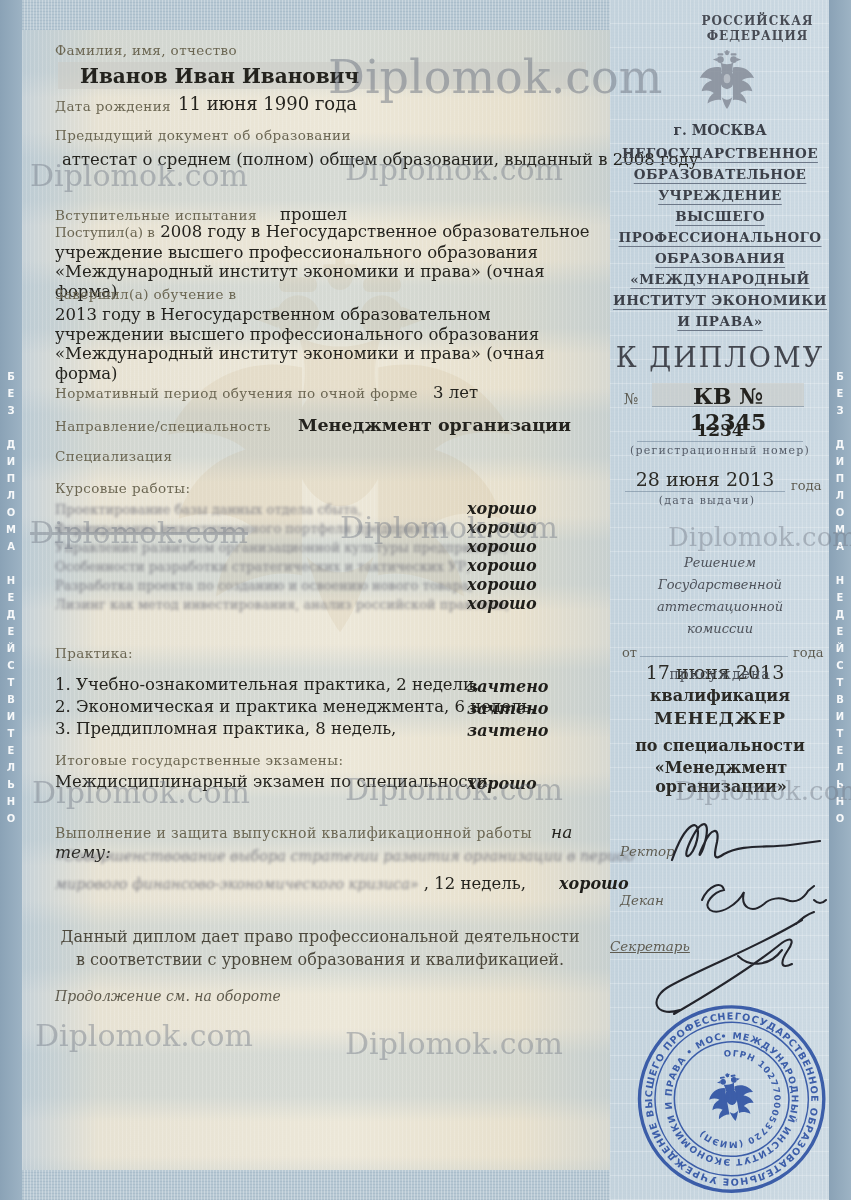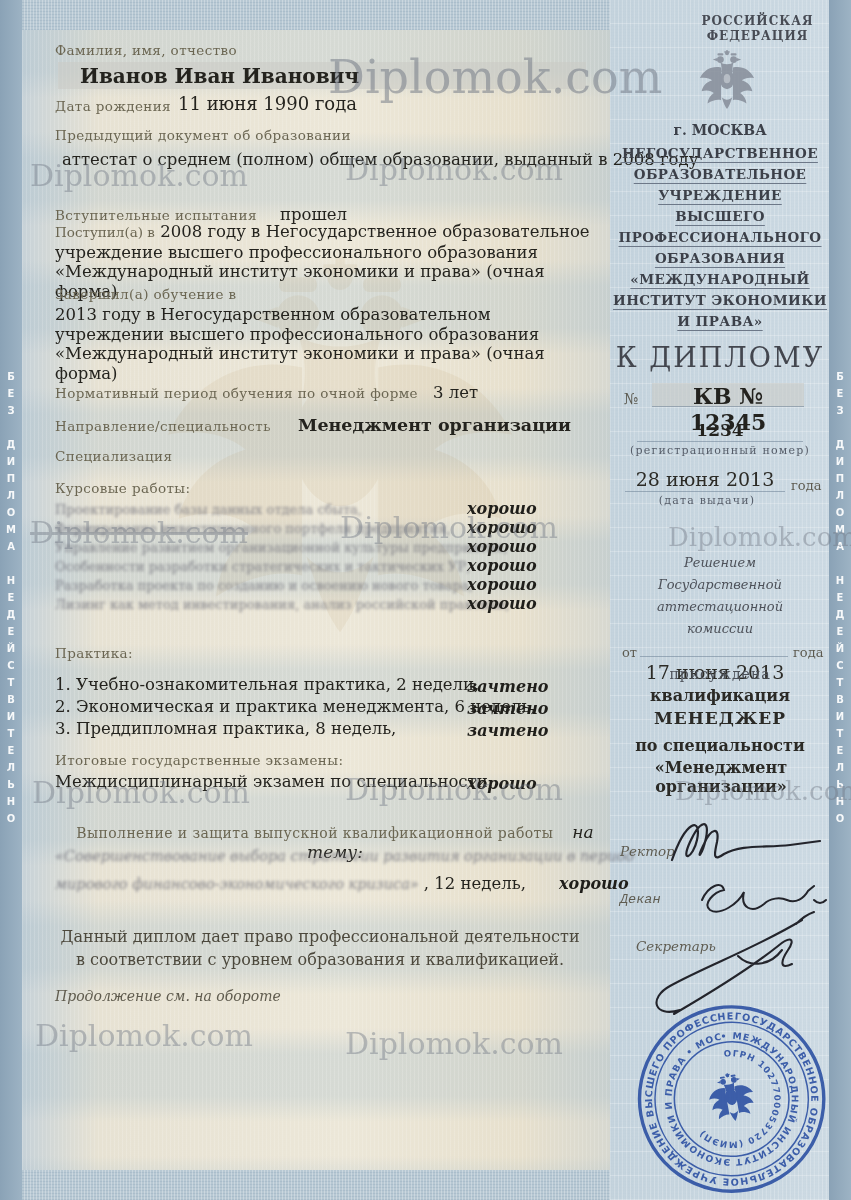--- a/index.html
+++ b/index.html
@@ -180,21 +180,21 @@
       <span class="grade" style="position:absolute;left:412px;top:2px;">зачтено</span>
     </div>
   </div>
 
   <div class="abs label" style="left:55px;top:752px;">Итоговые государственные экзамены:</div>
   <div class="abs" style="left:55px;top:772px;width:545px;">
     <span class="value">Междисциплинарный экзамен по специальности,</span>
     <span class="grade" style="position:absolute;left:412px;top:2px;">хорошо</span>
   </div>
 
-  <div class="abs" style="left:55px;top:822px;width:560px;text-align:center;">
+  <div class="abs" style="left:55px;top:822px;width:560px;">
     <span class="label" style="font-size:14px;">Выполнение и защита выпускной квалификационной работы</span>
     <span class="value ital" style="margin-left:14px;font-size:17px;">на тему:</span>
   </div>
   <div class="abs ital blurred" style="left:55px;top:848px;font-size:14.5px;">«Совершенствование выбора стратегии развития организации в период</div>
   <div class="abs" style="left:55px;top:874px;">
     <span class="ital blurred" style="font-size:14.5px;">мирового финансово-экономического кризиса»</span>
     <span class="value">, 12 недель,</span>
     <span class="grade" style="margin-left:28px;">хорошо</span>
   </div>
 
@@ -272,26 +272,26 @@
   <div class="abs rc-center bold" style="left:612px;top:686px;width:216px;font-size:16px;color:#2b2a26;">квалификация</div>
   <div class="abs rc-center bold" style="left:612px;top:708px;width:216px;font-size:17px;letter-spacing:1px;color:#2b2a26;">МЕНЕДЖЕР</div>
   <div class="abs rc-center bold" style="left:612px;top:736px;width:216px;font-size:16px;color:#2b2a26;">по специальности</div>
   <div class="abs rc-center bold" style="left:608px;top:758px;width:226px;font-size:16px;color:#2b2a26;">«Менеджмент организации»</div>
 
   <div class="abs sig-label" style="left:620px;top:843px;">Ректор</div>
   <svg class="abs" style="left:662px;top:808px;" width="170" height="66" viewBox="0 0 170 66">
     <path d="M10 52 C24 12 40 8 35 32 C31 50 18 56 28 34 C38 12 48 10 44 30 C40 48 33 54 42 36 C49 20 58 18 55 34 C52 47 51 54 62 46 C80 36 104 40 128 37 L158 33" fill="none" stroke="#23242b" stroke-width="2.2" stroke-linecap="round"></path>
   </svg>
 
-  <div class="abs sig-label" style="left:620px;top:892px;font-family:Liberation Mono, monospace;">Декан</div>
+  <div class="abs sig-label" style="left:620px;top:892px;">Декан</div>
   <svg class="abs" style="left:690px;top:870px;" width="140" height="50" viewBox="0 0 140 50">
     <path d="M12 30 C18 16 32 10 34 20 C24 22 12 34 20 40 C30 46 48 34 54 22 C50 38 62 44 74 34 C80 28 90 27 97 30 C106 34 114 28 118 21 L124 16 M124 30 C128 34 132 34 136 30" fill="none" stroke="#23242b" stroke-width="2" stroke-linecap="round"></path>
   </svg>
 
-  <div class="abs sig-label" style="left:636px;top:938px;">Секретарь</div>
+  <div class="abs sig-label" style="left:610px;top:938px;text-decoration:underline;">Секретарь</div>
   <svg class="abs" style="left:646px;top:898px;" width="190" height="120" viewBox="0 0 190 120">
     <path d="M34 112 C8 120 2 100 24 88 C60 68 110 50 156 22 M28 116 C76 88 112 64 132 48 C144 38 150 40 142 52 C134 64 134 72 146 66 M92 58 C104 70 124 68 136 52 M150 26 C156 20 162 16 168 14" fill="none" stroke="#23242b" stroke-width="2.1" stroke-linecap="round"></path>
   </svg>
 
   <div class="abs stamp-wrap" style="left:633px;top:1002px;">
     <svg width="198" height="194" viewBox="0 0 200 200" style="color:#2d51a3;opacity:.9;">
       <defs>
         <path id="ring-outer" d="M100,18 a82,82 0 1,1 -0.01,0"></path>
         <path id="ring-mid" d="M100,38 a62,62 0 1,1 -0.01,0"></path>
         <path id="ring-inner" d="M100,56 a44,44 0 1,1 -0.01,0"></path>

